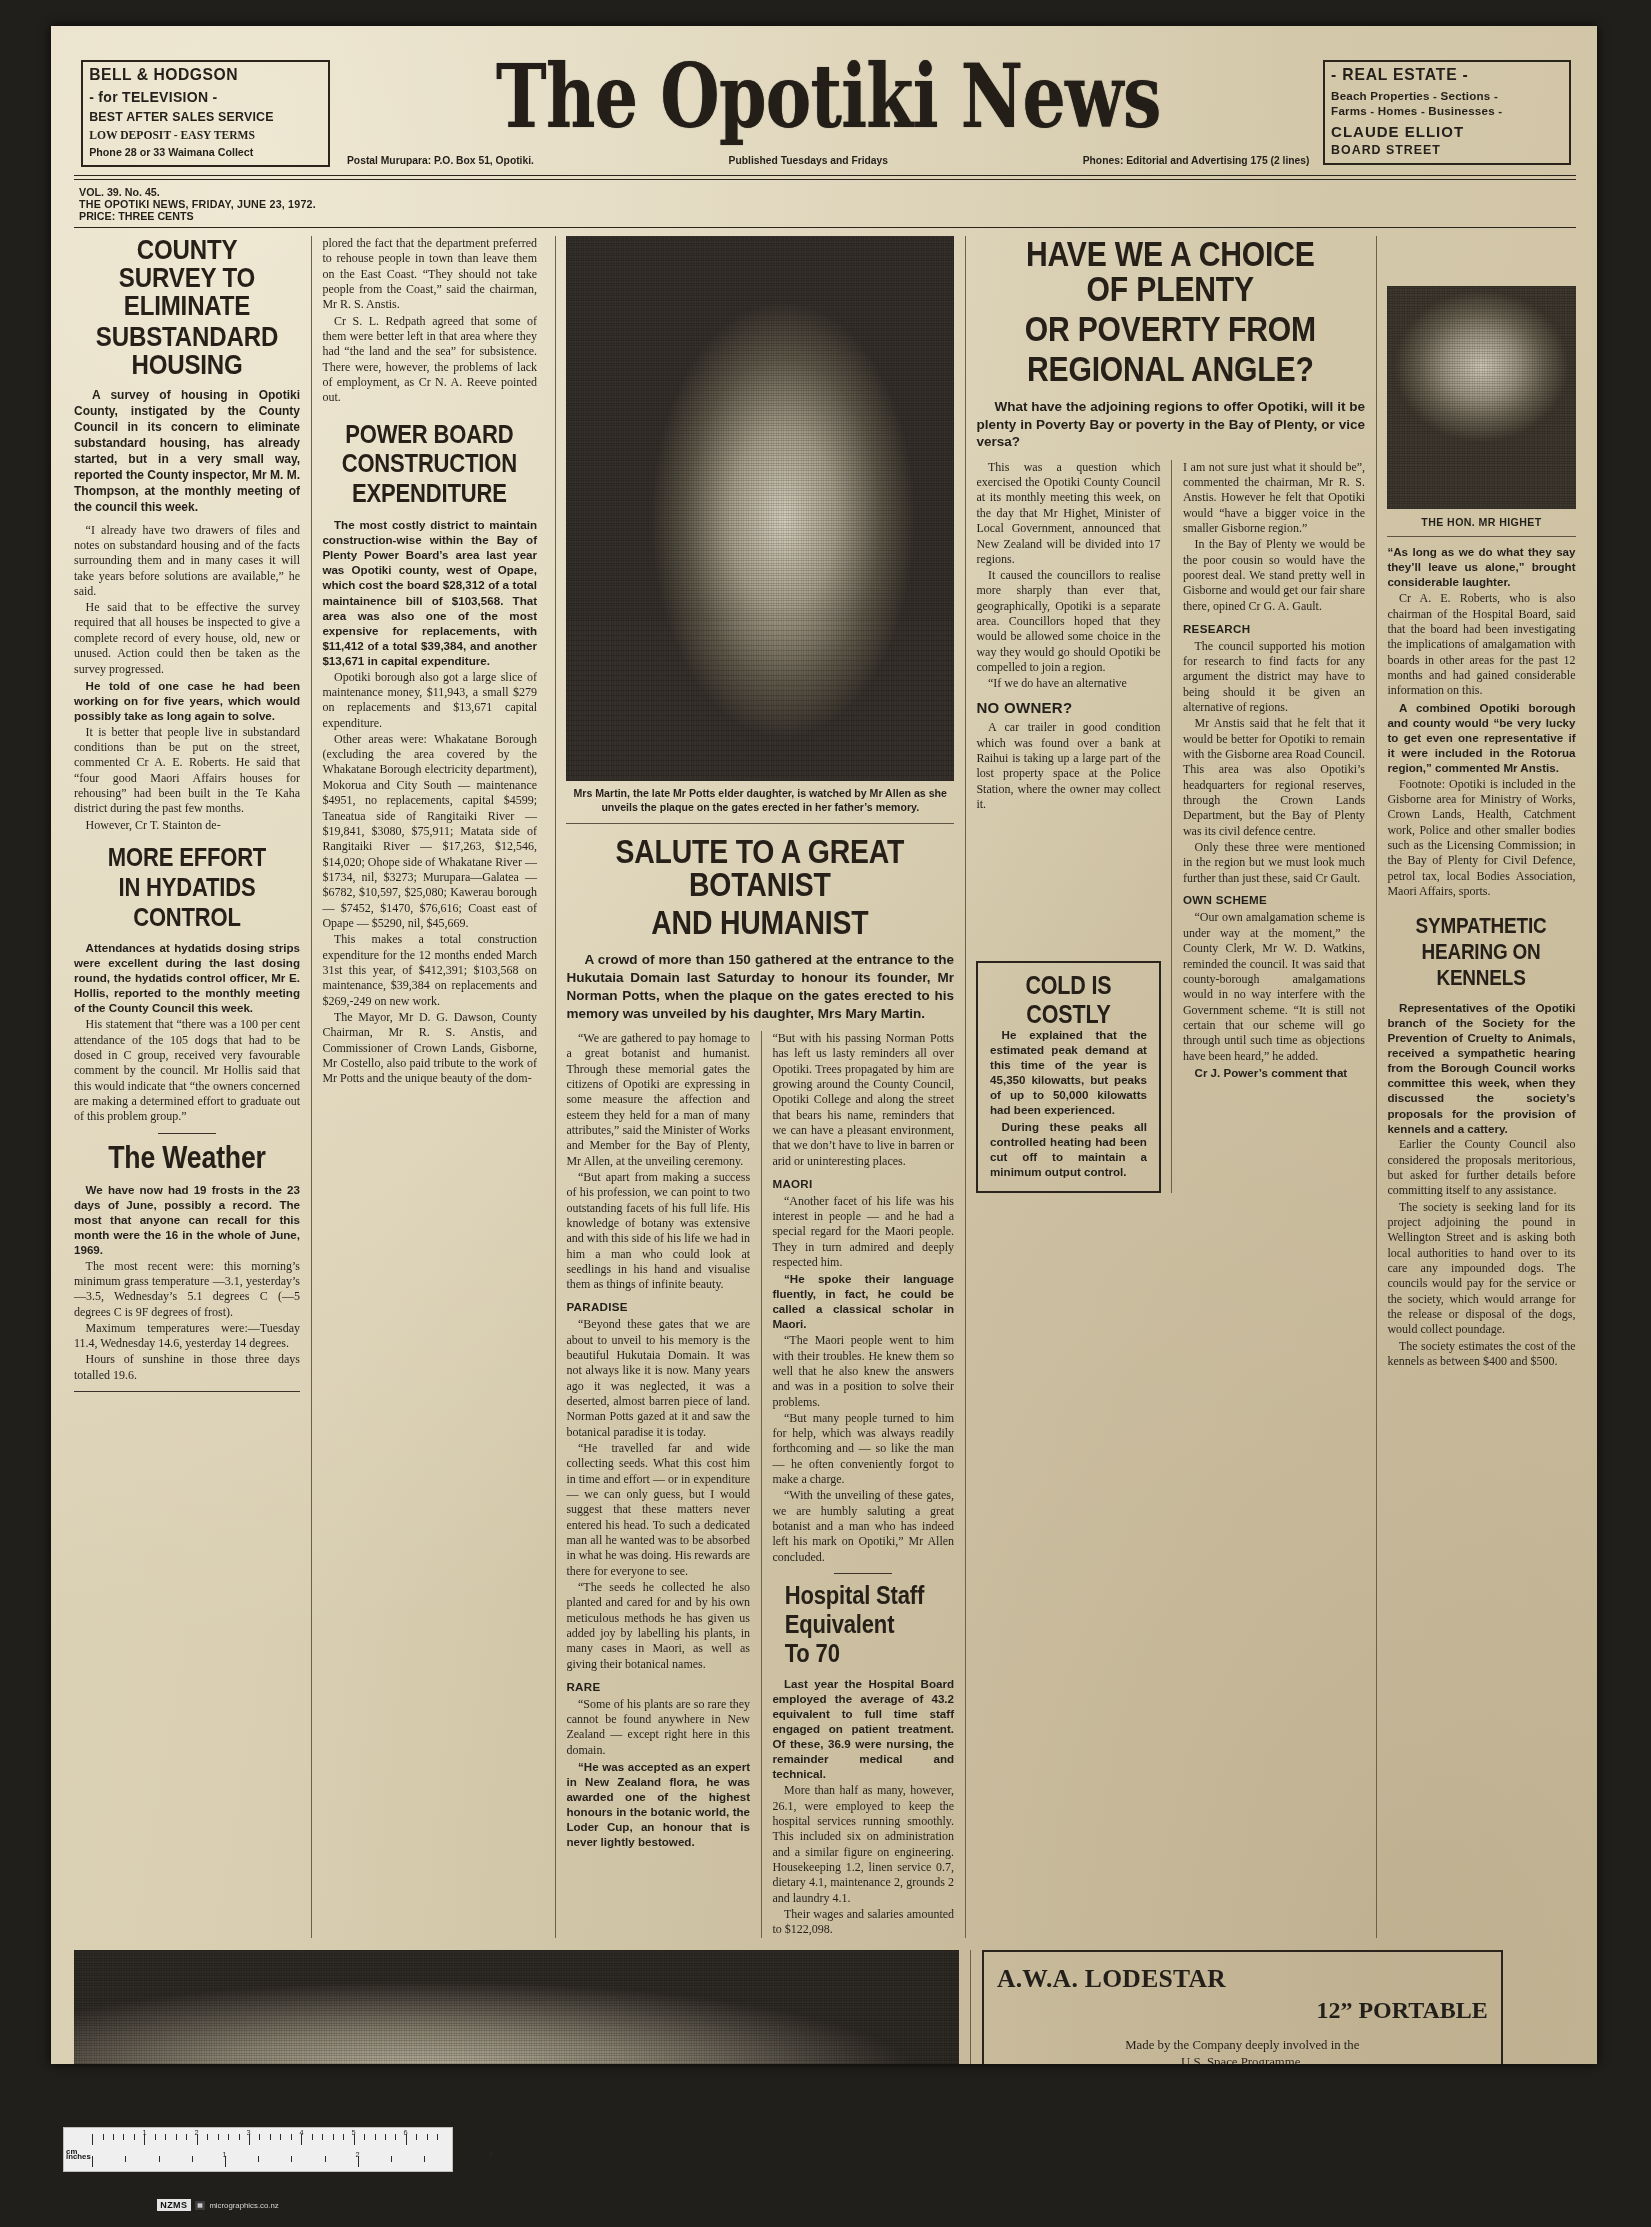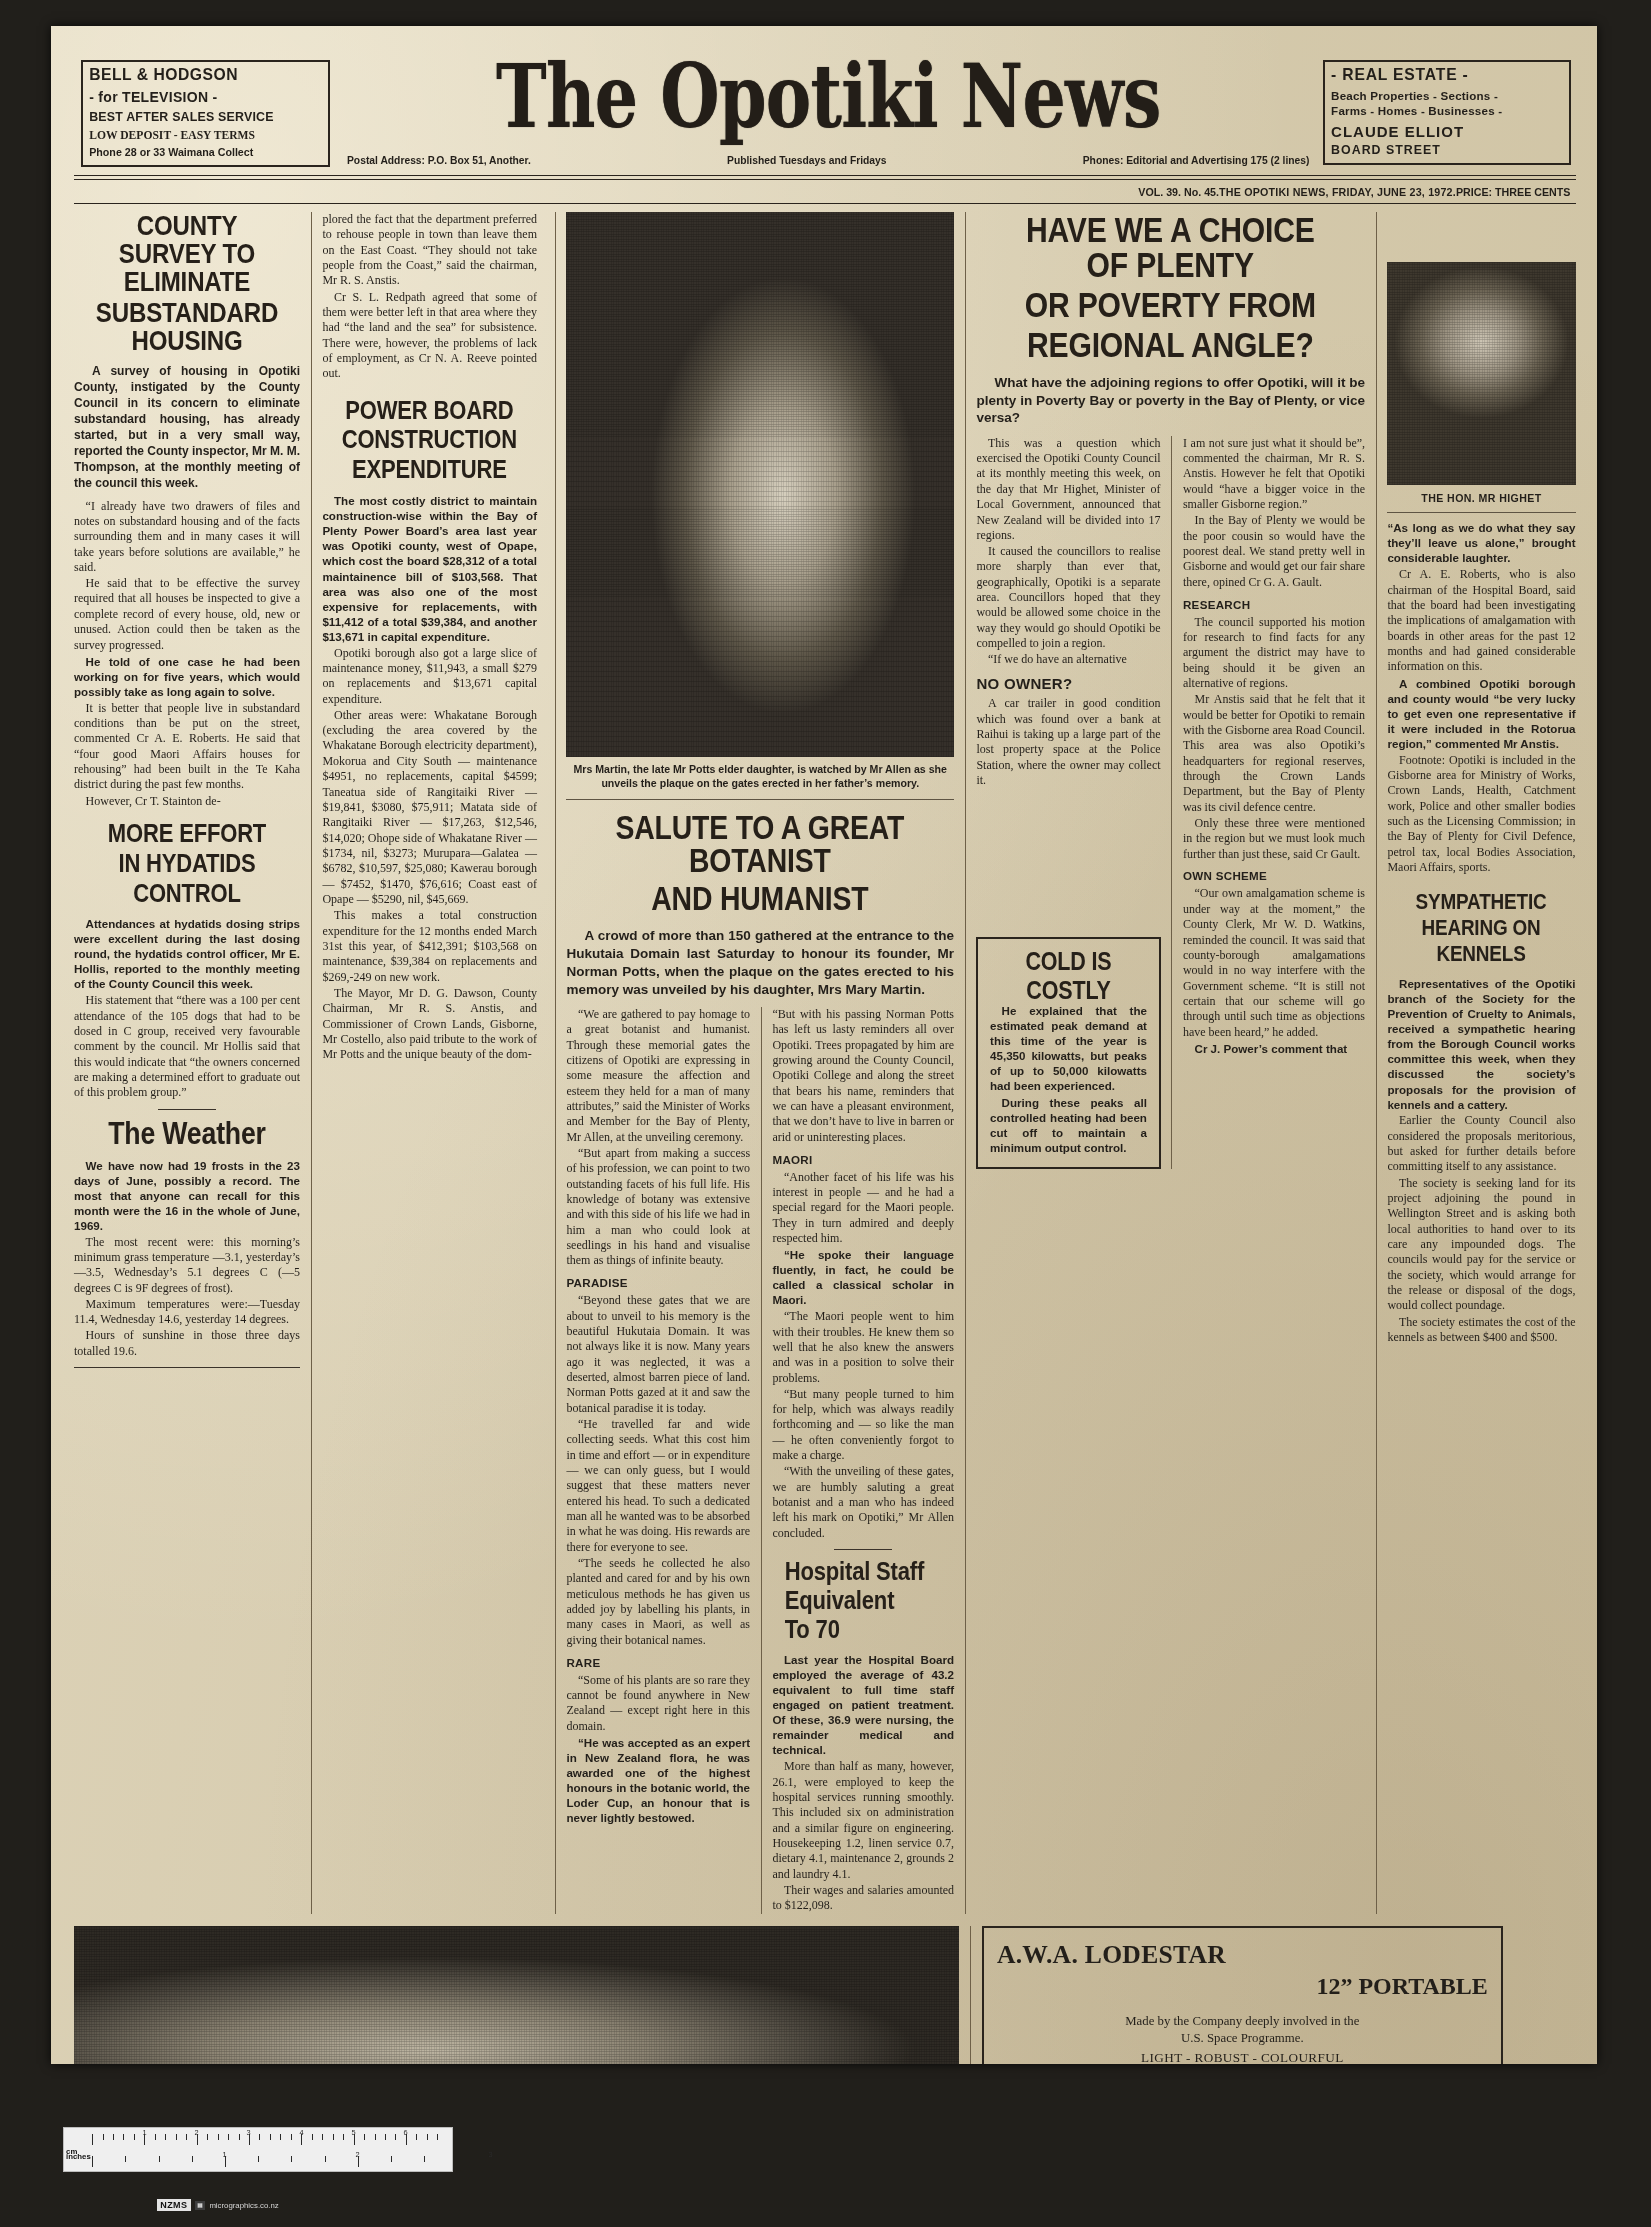--- a/index.html
+++ b/index.html
@@ -57,23 +57,23 @@
     position:absolute; left:273px; right:266px; top:109px;
     display:flex; justify-content:space-between;
     font-size:10.3px; font-weight:bold;
   }
 
   
   .folio-rules { margin-top:5px; }
   .folio-rules .r1 { border-top:1.7px solid #2a241d; }
   .folio-rules .r2 { border-top:0.8px solid #2a241d; margin-top:2.5px; }
   .folio {
-    display:flex; justify-content:flex-end; align-items:baseline;
+    display:flex; justify-content:space-between; align-items:baseline;
     font-size:10.7px; font-weight:bold; padding:5.8px 5px 5px;
-    border-bottom:1.7px solid #2a241d; margin-bottom:8.3px;
+    border-bottom:1.7px solid #2a241d; margin-bottom:8.3px;flex-direction:column;
   }
   .folio .mid { font-size:10.7px; letter-spacing:0.2px; }
 
   
   .cols { display:flex; gap:0; }
   .col  { position:relative; }
   .rule-l { border-left:0.8px solid #6e6048; padding-left:10.7px; }
   .pad-r  { padding-right:10.7px; }
 
   
@@ -179,21 +179,21 @@
         <div class="ad-l3">BEST AFTER SALES SERVICE</div>
         <div class="ad-l4">LOW DEPOSIT - EASY TERMS</div>
         <div class="ad-l5">Phone 28 or 33 Waimana Collect</div>
       </div>
 
       <div class="title-wrap">
         <div class="paper-title">The Opotiki News</div>
       </div>
 
       <div class="impressum">
-        <span>Postal Address: P.O. Box 51, Another.</span>
+        <span>Postal Murupara: P.O. Box 51, Opotiki.</span>
         <span>Published Tuesdays and Fridays</span>
         <span>Phones: Editorial and Advertising 175 (2 lines)</span>
       </div>
 
       <div class="ad-box right">
         <div class="re-1">- REAL ESTATE -</div>
         <div class="re-2">Beach Properties - Sections -</div>
         <div class="re-2">Farms - Homes - Businesses -</div>
         <div class="re-3">CLAUDE ELLIOT</div>
         <div class="re-4">BOARD STREET</div>

